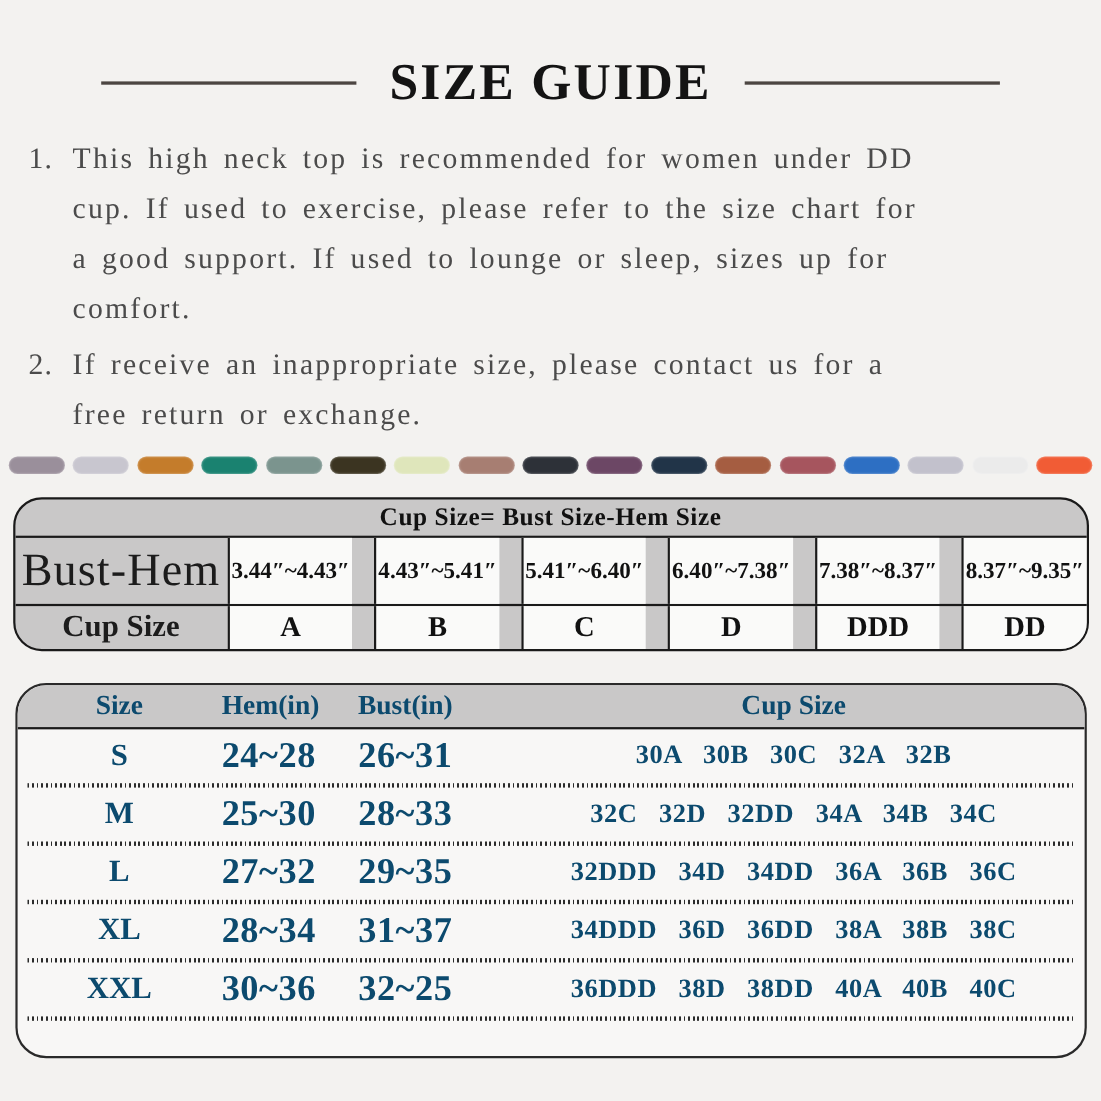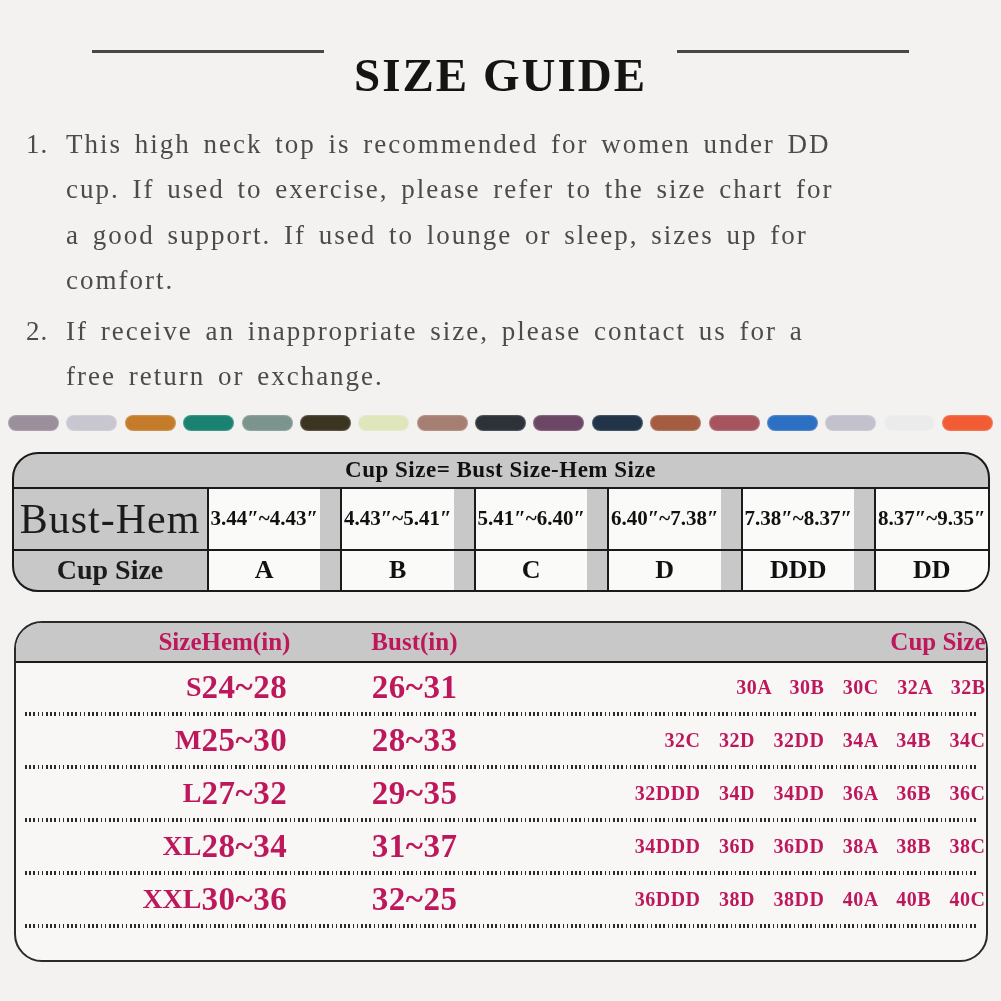--- a/index.html
+++ b/index.html
@@ -8,21 +8,21 @@
     background:#f3f2f0;
     font-family:"Liberation Serif","DejaVu Serif",serif;
     color:#161616;
     overflow:hidden;
   }
   .page{width:1001px;height:1001px;position:relative;overflow:hidden;}
 
   
   .title-row{
     padding-top:50px;
-    display:flex;align-items:flex-start;justify-content:center;gap:30px;
+    display:flex;align-items:center;justify-content:center;gap:30px;
   }
   .rule{width:232px;height:3px;background:#4c4642;}
   h1.page-title{
     margin:0;font-size:47px;font-weight:bold;color:#141414;
     letter-spacing:2px;line-height:1.1;white-space:nowrap;
   }
 
   
   .notes{margin:20px 0 0 26px;}
   .note{display:flex;margin-top:5px;}
@@ -82,26 +82,26 @@
   }
   .st-row{
     display:grid;grid-template-columns:186px 78px 178px 1fr;
     align-items:center;
   }
   .st-header{
     height:38px;background:#c9c8c8;border-bottom:2px solid #1a1a1a;
   }
   .st-header .st-cell{font-size:25px;font-weight:bold;line-height:36px;}
   .st-cell{
-    text-align:right;font-weight:bold;color:#be185d;white-space:nowrap;
+    text-align:center;font-weight:bold;color:#0c4a6e;white-space:nowrap;
   }
   .st-data{height:49px;}
   .st-data .st-size{font-size:28px;}
   .st-data .st-hem,.st-data .st-bust{font-size:33px;letter-spacing:.5px;}
-  .st-data .st-cups{font-size:20px;word-spacing:13px;letter-spacing:.5px;}
+  .st-data .st-cups{font-size:24px;word-spacing:13px;letter-spacing:.5px;}
   .dotted{
     height:4px;margin:0 9px;
     background-image:repeating-linear-gradient(90deg,#2b2b2b 0 1.6px,transparent 1.6px 4.2px);
   }
 </style>
 </head>
 <body>
 
 <div class="page">
 

